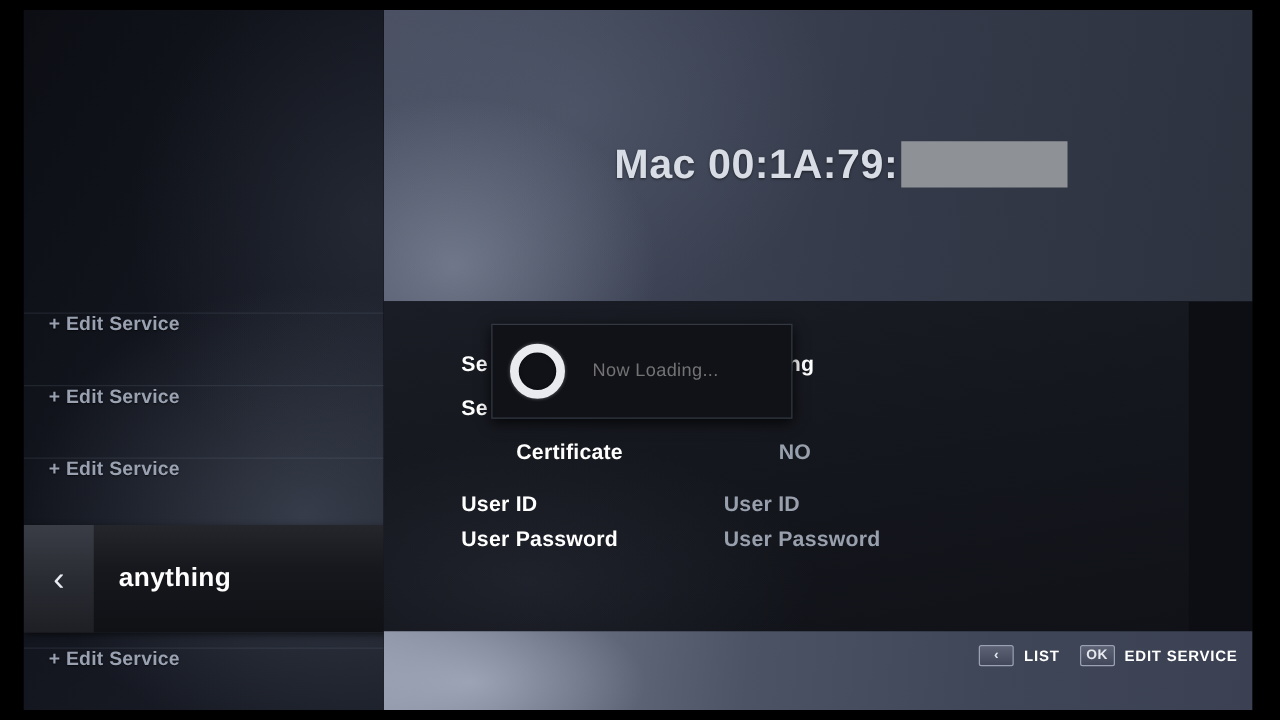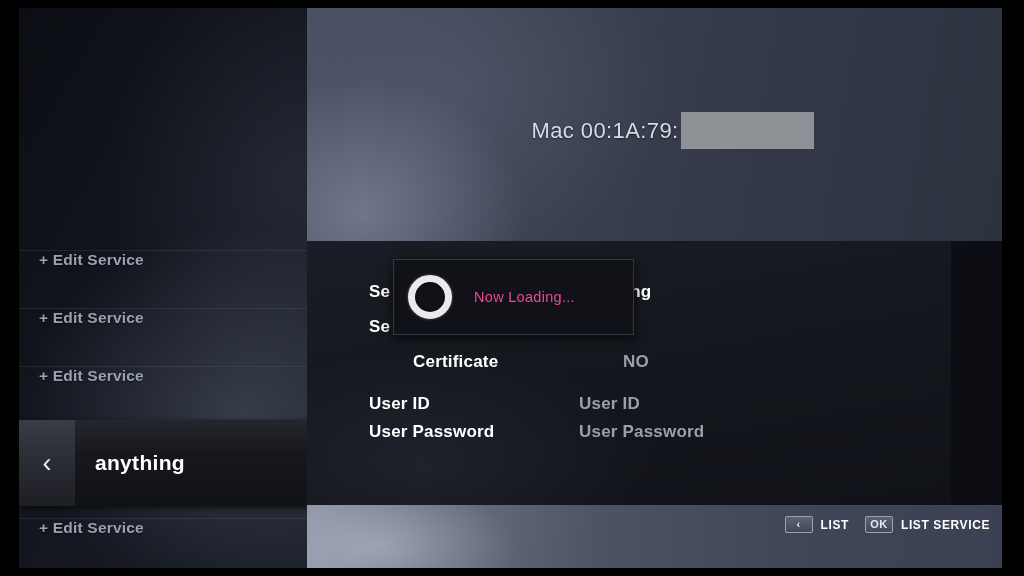--- a/index.html
+++ b/index.html
@@ -110,22 +110,22 @@
     background:
       radial-gradient(ellipse 240px 200px at 8% 88%, rgba(168,178,198,0.42), rgba(168,178,198,0) 68%),
       radial-gradient(ellipse 300px 240px at 22% 35%, rgba(120,132,156,0.22), rgba(120,132,156,0) 70%),
       linear-gradient(100deg, #4a5062 0%, #3d4354 30%, #343a49 58%, #2d323f 100%);
   }
   #mac-line {
     position: absolute;
     left: 0; right: 0;
     top: 104px;
     text-align: center;
-    font-size: 22px;
-    font-weight: normal;
+    font-size: 33px;
+    font-weight: bold;
     color: #d8dce5;
     letter-spacing: 0.4px;
     text-shadow: 0 1px 2px rgba(0,0,0,0.55);
     display: flex;
     align-items: center;
     justify-content: center;
     padding-left: 36px;
   }
   #mac-redaction {
     display: inline-block;
@@ -211,21 +211,21 @@
     flex: 0 0 44px;
     border-radius: 50%;
     border: 7px solid #e9ebef;
     box-sizing: border-box;
     background: transparent;
     box-shadow: 0 0 3px rgba(255,255,255,0.35), inset 0 0 3px rgba(0,0,0,0.5);
   }
   #loading-text {
     margin-left: 22px;
     font-size: 14.5px;
-    color: #ec4899;
+    color: #737373;
     letter-spacing: 0.3px;
   }
 
   
   #hint-bar {
     position: absolute;
     left: 0;
     top: 497px;
     width: 695px;
     height: 63px;
@@ -338,18 +338,18 @@
       </div>
     </div>
 
     <div id="hint-bar">
       <div class="hint-group" id="hint-group-list">
         <span class="hint-key">‹</span>
         <span class="hint-text">LIST</span>
       </div>
       <div class="hint-group" id="hint-group-edit">
         <span class="hint-key">OK</span>
-        <span class="hint-text">LIST SERVICE</span>
+        <span class="hint-text">EDIT SERVICE</span>
       </div>
     </div>
 
   </div>
 </div>
 
 </body></html>

